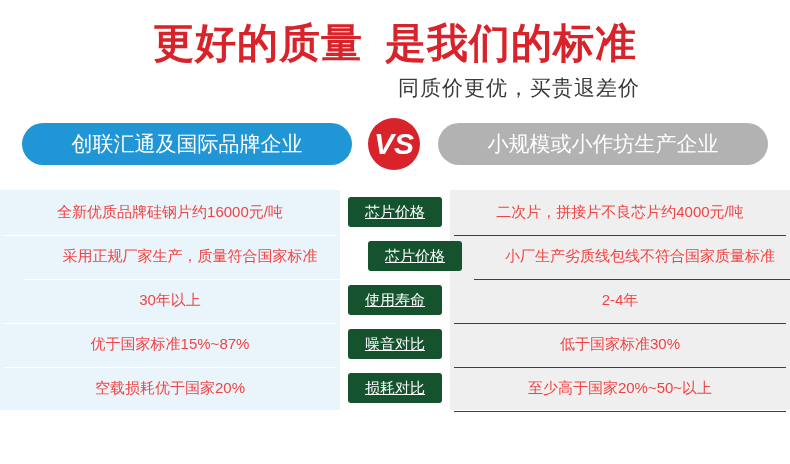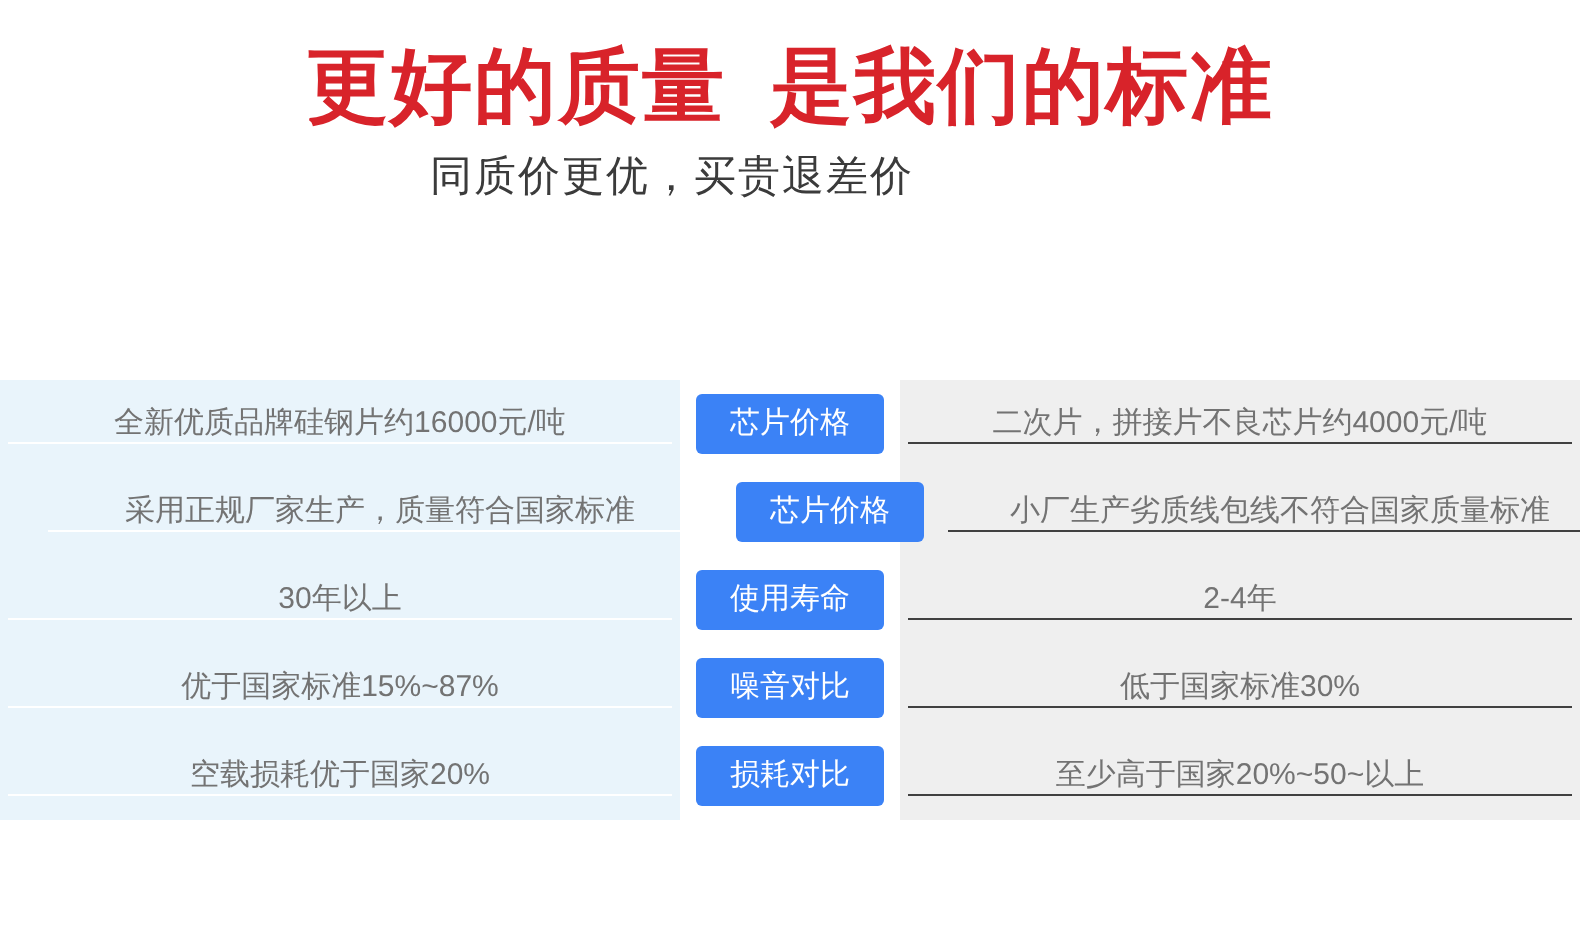--- a/index.html
+++ b/index.html
@@ -15,22 +15,22 @@
   
   .title{
     position:absolute;top:16px;left:0;width:790px;
     text-align:center;
     font-size:41px;font-weight:bold;color:#d8232a;
     letter-spacing:1px;
     white-space:nowrap;
   }
   .title .gap{display:inline-block;width:22px;}
   .subtitle{
-    position:absolute;top:74px;left:16px;width:640px;
-    text-align:center;
+    position:absolute;top:74px;left:0;width:640px;
+    text-align:right;
     font-size:21px;color:#3b3b3b;
     letter-spacing:1px;
   }
 
   
   .vs-band{position:absolute;top:118px;left:0;width:790px;height:58px;}
   .pill{
     position:absolute;top:5px;height:42px;line-height:42px;
     border-radius:21px;color:#ffffff;font-size:21px;text-align:center;
     white-space:nowrap;
@@ -45,42 +45,47 @@
   }
 
   
   .table-wrap{position:absolute;top:190px;left:0;width:790px;height:220px;}
   .col-bg-left{position:absolute;left:0;top:0;width:340px;height:220px;background:#e9f4fb;}
   .col-bg-right{position:absolute;left:450px;top:0;width:340px;height:220px;background:#efefef;}
   .col-bg-mid{position:absolute;left:340px;top:0;width:110px;height:220px;background:#ffffff;}
 
   .row{position:absolute;left:0;width:790px;height:44px;}
   .cell{
-    position:absolute;top:0;height:32px;line-height:44px;
-    font-size:15px;color:#737373;text-align:center;white-space:nowrap;
+    position:absolute;top:0;height:46px;line-height:44px;
+    font-size:15px;color:#ef4444;text-align:center;white-space:nowrap;
     box-sizing:border-box;
   }
   .cell-left{left:4px;width:332px;border-bottom:1px solid #ffffff;}
   .cell-right{left:454px;width:332px;border-bottom:1px solid #404040;}
   .cell-mid{
     left:348px;width:94px;height:30px;line-height:30px;top:7px;
-    background:#3b82f6;color:#ffffff;border-radius:3px;font-size:15px;
+    background:#14532d;color:#ffffff;border-radius:3px;font-size:15px;text-decoration:underline;
   }
 </style>
 </head>
 <body>
 
 <div class="page">
 
   <div class="title">
     <span>更好的质量</span><span class="gap"></span><span>是我们的标准</span>
   </div>
 
   <div class="subtitle">同质价更优，买贵退差价</div>
 
+  <div class="vs-band">
+    <div class="pill pill-left">创联汇通及国际品牌企业</div>
+    <div class="vs-circle">VS</div>
+    <div class="pill pill-right">小规模或小作坊生产企业</div>
+  </div>
 
   <div class="table-wrap">
     <div class="col-bg-left"></div>
     <div class="col-bg-mid"></div>
     <div class="col-bg-right"></div>
 
     <div class="row" style="top:0px;">
       <div class="cell cell-left">全新优质品牌硅钢片约16000元/吨</div>
       <div class="cell cell-mid">芯片价格</div>
       <div class="cell cell-right">二次片，拼接片不良芯片约4000元/吨</div>

